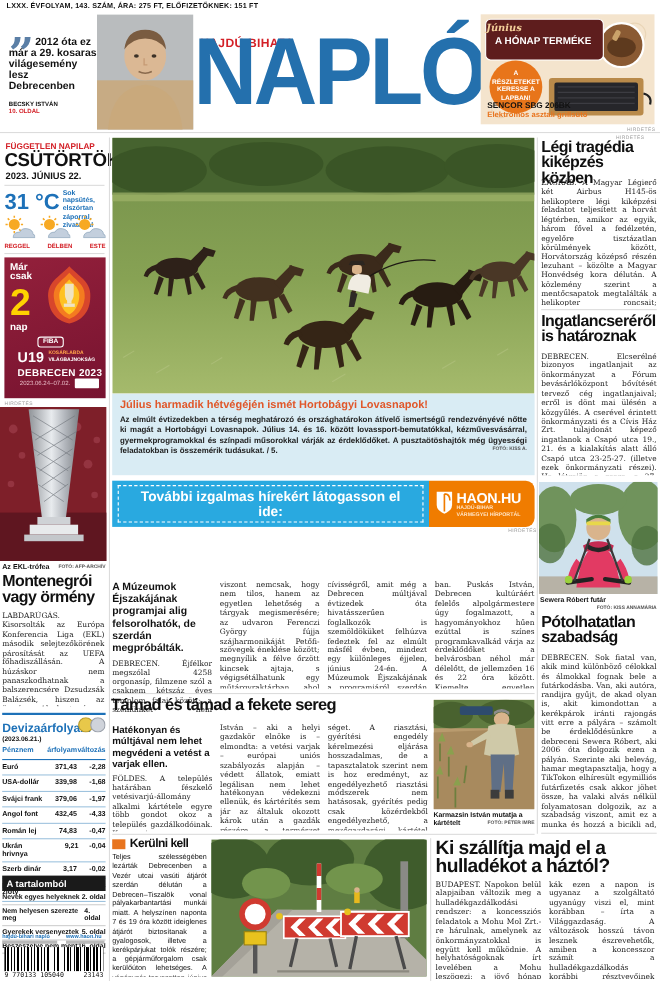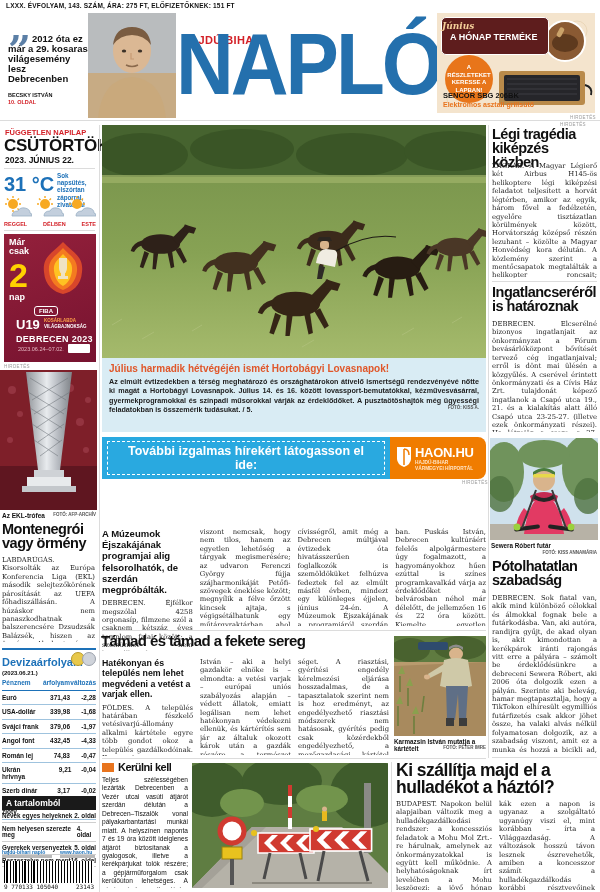--- a/index.html
+++ b/index.html
@@ -352,21 +352,21 @@
     <div class="bodytxt" style="width:91px;height:98px">
       <span>ban. Puskás István, Debrecen kultúráért felelős alpolgármestere úgy fogalmazott, a hagyományokhoz hűen ezúttal is színes programkavalkád várja az érdeklődőket a belvárosban néhol már délelőtt, de jellemzően 16 és 22 óra között. Kiemelte, egyetlen megváltott karszalaggal csaknem az összes programon részt vehetünk. /3.</span>
       
     </div>
   </div>
   <div class="hrule" style="left:102px;top:630px;width:384px"></div>
 
   <div class="abs headline" style="left:101px;top:634px;width:290px;font-size:15px;letter-spacing:-.6px">Támad és támad a fekete sereg</div>
   <div class="abs" style="left:102px;top:658px;width:288px;height:97px;display:flex;gap:7px">
     <div style="width:91px">
-      <div class="lead" style="font-size:8.8px;line-height:1.18;margin-bottom:4px">Hatékonyan és település nem lehet megvédeni a vetést a varjak ellen.</div>
+      <div class="lead" style="font-size:8.8px;line-height:1.18;margin-bottom:4px">Hatékonyan és múltjával nem lehet megvédeni a vetést a varjak ellen.</div>
       <div class="bodytxt" style="height:52px">FÖLDES. A település határában fészkelő vetésivarjú-állomány alkalmi kártétele egyre több gondot okoz a település gazdálkodóinak. Karmazsin</div>
     </div>
     <div class="bodytxt" style="width:91px;height:97px">István – aki a helyi gazdakör elnöke is – elmondta: a vetési varjak – európai uniós szabályozás alapján – védett állatok, emiatt legálisan nem lehet hatékonyan védekezni ellenük, és kártérítés sem jár az általuk okozott károk után a gazdák részére, a természet védelméről szóló törvény nem ad erre lehető-</div>
     <div class="bodytxt" style="width:91px;height:97px">
       <span>séget. A riasztási, gyérítési engedély kérelmezési eljárása hosszadalmas, de a tapasztalatok szerint nem is hoz eredményt, az engedélyezhető riasztási módszerek nem hatásosak, gyérítés pedig csak közérdekből engedélyezhető, a mezőgazdasági kártétel megelőzése ugyanakkor nem minősül annak. /4.</span>
       
     </div>
   </div>
 
   <div class="abs" style="left:394px;top:636px;width:92px;height:100px;overflow:hidden">

